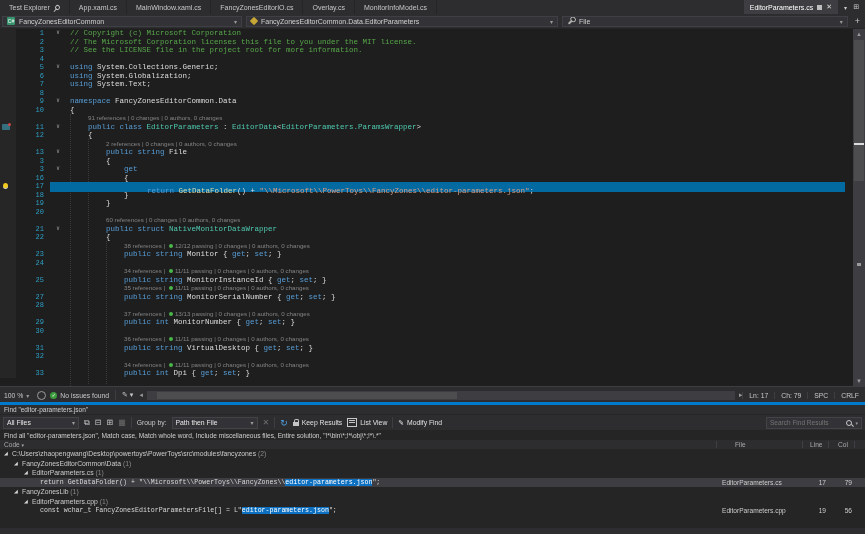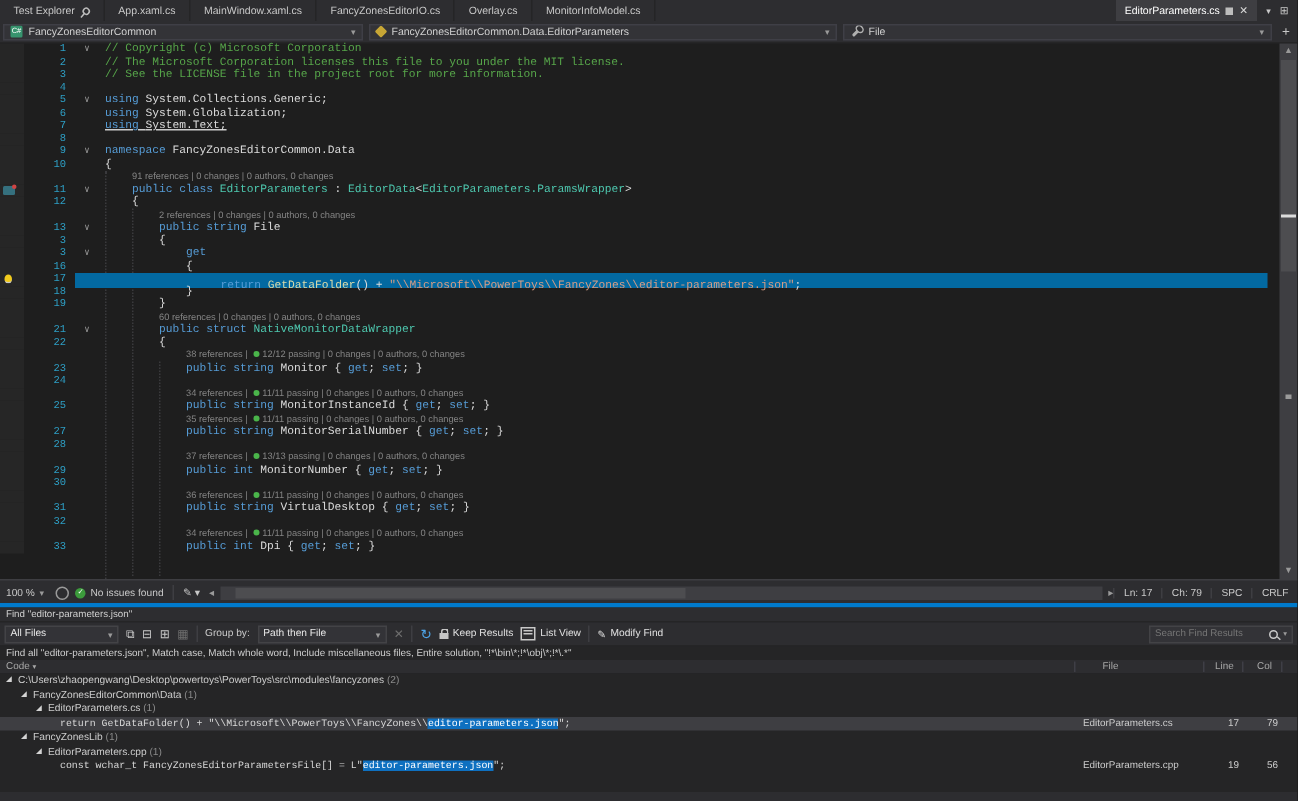--- a/index.html
+++ b/index.html
@@ -164,35 +164,36 @@
     <div id="code-rows">
       <div class="guide" style="left:70px;top:85px;height:272px"></div>
       <div class="guide" style="left:88px;top:110px;height:245px"></div>
       <div class="guide" style="left:106px;top:212px;height:143px"></div>
     <div class="crow"><span class="cmargin"></span><span class="cnum">1</span><span class="cbody"><span class="cfold">∨</span><span class="ctext" style="padding-left: 4px; font-family: Liberation Mono, monospace;"><span class="cm">// Copyright (c) Microsoft Corporation</span></span></span></div>
         <div class="crow"><span class="cmargin"></span><span class="cnum">2</span><span class="cbody"><span class="cfold"></span><span class="ctext" style="padding-left: 4px;"><span class="cm">// The Microsoft Corporation licenses this file to you under the MIT license.</span></span></span></div>
         <div class="crow"><span class="cmargin"></span><span class="cnum">3</span><span class="cbody"><span class="cfold"></span><span class="ctext" style="padding-left: 4px;"><span class="cm">// See the LICENSE file in the project root for more information.</span></span></span></div>
         <div class="crow"><span class="cmargin"></span><span class="cnum">4</span><span class="cbody"><span class="cfold"></span><span class="ctext" style="padding-left: 4px;"></span></span></div>
         <div class="crow"><span class="cmargin"></span><span class="cnum">5</span><span class="cbody"><span class="cfold">∨</span><span class="ctext" style="padding-left: 4px; text-align: center;"><span class="kw">using </span><span class="pl">System.Collections.Generic;</span></span></span></div>
         <div class="crow"><span class="cmargin"></span><span class="cnum">6</span><span class="cbody"><span class="cfold"></span><span class="ctext" style="padding-left: 4px;"><span class="kw">using </span><span class="pl">System.Globalization;</span></span></span></div>
-        <div class="crow"><span class="cmargin"></span><span class="cnum">7</span><span class="cbody"><span class="cfold"></span><span class="ctext" style="padding-left: 4px; text-decoration: underline;"><span class="kw">using </span><span class="pl">System.Text;</span></span></span></div>
+        <div class="crow"><span class="cmargin"></span><span class="cnum">7</span><span class="cbody"><span class="cfold"></span><span class="ctext" style="padding-left: 4px;"><span class="kw">using </span><span class="pl">System.Text;</span></span></span></div>
         <div class="crow"><span class="cmargin"></span><span class="cnum">8</span><span class="cbody"><span class="cfold"></span><span class="ctext" style="padding-left: 4px;"></span></span></div>
         <div class="crow"><span class="cmargin"></span><span class="cnum">9</span><span class="cbody"><span class="cfold">∨</span><span class="ctext" style="padding-left: 4px;"><span class="kw">namespace </span><span class="pl">FancyZonesEditorCommon.Data</span></span></span></div>
         <div class="crow"><span class="cmargin"></span><span class="cnum">10</span><span class="cbody"><span class="cfold"></span><span class="ctext" style="padding-left: 4px;"><span class="pl">{</span></span></span></div>
         <div class="crow"><span class="cmargin"></span><span class="cnum"></span><span class="cbody"><span class="cfold"></span><span class="ctext lens" style="padding-left: 22px;"><span>91 references | 0 changes | 0 authors, 0 changes</span></span></span></div>
         <div class="crow"><span class="cmargin"><span class="mgicon"></span></span><span class="cnum">11</span><span class="cbody"><span class="cfold">∨</span><span class="ctext" style="padding-left: 22px;"><span class="kw">public class </span><span class="ty">EditorParameters</span><span class="pl"> : </span><span class="ty">EditorData</span><span class="pl">&lt;</span><span class="ty">EditorParameters.ParamsWrapper</span><span class="pl">&gt;</span></span></span></div>
         <div class="crow"><span class="cmargin"></span><span class="cnum">12</span><span class="cbody"><span class="cfold"></span><span class="ctext" style="padding-left: 22px;"><span class="pl">{</span></span></span></div>
         <div class="crow"><span class="cmargin"></span><span class="cnum"></span><span class="cbody"><span class="cfold"></span><span class="ctext lens" style="padding-left: 40px;"><span>2 references | 0 changes | 0 authors, 0 changes</span></span></span></div>
         <div class="crow"><span class="cmargin"></span><span class="cnum">13</span><span class="cbody"><span class="cfold">∨</span><span class="ctext" style="padding-left: 40px;"><span class="kw">public string </span><span class="pr">File</span></span></span></div>
         <div class="crow"><span class="cmargin"></span><span class="cnum">3</span><span class="cbody"><span class="cfold"></span><span class="ctext" style="padding-left: 40px;"><span class="pl">{</span></span></span></div>
         <div class="crow"><span class="cmargin"></span><span class="cnum">3</span><span class="cbody"><span class="cfold">∨</span><span class="ctext" style="padding-left: 58px;"><span class="kw">get</span></span></span></div>
         <div class="crow"><span class="cmargin"></span><span class="cnum">16</span><span class="cbody"><span class="cfold"></span><span class="ctext" style="padding-left: 58px;"><span class="pl">{</span></span></span></div>
         <div class="crow hl"><span class="cmargin"><span class="bulb"></span></span><span class="cnum">17</span><span class="cbody"><span class="cfold"></span><span class="ctext" style="padding-left: 76px;"><span class="kw">return </span><span class="me">GetDataFolder</span><span class="pl">() + </span><span class="st">"\\Microsoft\\PowerToys\\FancyZones\\editor-parameters.json"</span><span class="pl">;</span></span></span></div>
         <div class="crow"><span class="cmargin"></span><span class="cnum">18</span><span class="cbody"><span class="cfold"></span><span class="ctext" style="padding-left: 58px;"><span class="pl">}</span></span></span></div>
         <div class="crow"><span class="cmargin"></span><span class="cnum">19</span><span class="cbody"><span class="cfold"></span><span class="ctext" style="padding-left: 40px;"><span class="pl">}</span></span></span></div>
+        <div class="crow"><span class="cmargin"></span><span class="cnum">20</span><span class="cbody"><span class="cfold"></span><span class="ctext" style="padding-left: 4px;"></span></span></div>
         <div class="crow"><span class="cmargin"></span><span class="cnum"></span><span class="cbody"><span class="cfold"></span><span class="ctext lens" style="padding-left: 40px;"><span>60 references | 0 changes | 0 authors, 0 changes</span></span></span></div>
         <div class="crow"><span class="cmargin"></span><span class="cnum">21</span><span class="cbody"><span class="cfold">∨</span><span class="ctext" style="padding-left: 40px;"><span class="kw">public struct </span><span class="ty">NativeMonitorDataWrapper</span></span></span></div>
         <div class="crow"><span class="cmargin"></span><span class="cnum">22</span><span class="cbody"><span class="cfold"></span><span class="ctext" style="padding-left: 40px;"><span class="pl">{</span></span></span></div>
         <div class="crow"><span class="cmargin"></span><span class="cnum"></span><span class="cbody"><span class="cfold"></span><span class="ctext lens" style="padding-left: 58px;"><span>38 references | </span><span class="dot"></span><span>12/12 passing</span><span> | 0 changes | 0 authors, 0 changes</span></span></span></div>
         <div class="crow"><span class="cmargin"></span><span class="cnum">23</span><span class="cbody"><span class="cfold"></span><span class="ctext" style="padding-left: 58px;"><span class="kw">public string </span><span class="pr">Monitor</span><span class="pl"> { </span><span class="kw">get</span><span class="pl">; </span><span class="kw">set</span><span class="pl">; }</span></span></span></div>
         <div class="crow"><span class="cmargin"></span><span class="cnum">24</span><span class="cbody"><span class="cfold"></span><span class="ctext" style="padding-left: 4px;"></span></span></div>
         <div class="crow"><span class="cmargin"></span><span class="cnum"></span><span class="cbody"><span class="cfold"></span><span class="ctext lens" style="padding-left: 58px;"><span>34 references | </span><span class="dot"></span><span>11/11 passing</span><span> | 0 changes | 0 authors, 0 changes</span></span></span></div>
         <div class="crow"><span class="cmargin"></span><span class="cnum">25</span><span class="cbody"><span class="cfold"></span><span class="ctext" style="padding-left: 58px;"><span class="kw">public string </span><span class="pr">MonitorInstanceId</span><span class="pl"> { </span><span class="kw">get</span><span class="pl">; </span><span class="kw">set</span><span class="pl">; }</span></span></span></div>
         <div class="crow"><span class="cmargin"></span><span class="cnum"></span><span class="cbody"><span class="cfold"></span><span class="ctext lens" style="padding-left: 58px;"><span>35 references | </span><span class="dot"></span><span>11/11 passing</span><span> | 0 changes | 0 authors, 0 changes</span></span></span></div>
         <div class="crow"><span class="cmargin"></span><span class="cnum">27</span><span class="cbody"><span class="cfold"></span><span class="ctext" style="padding-left: 58px;"><span class="kw">public string </span><span class="pr">MonitorSerialNumber</span><span class="pl"> { </span><span class="kw">get</span><span class="pl">; </span><span class="kw">set</span><span class="pl">; }</span></span></span></div>

